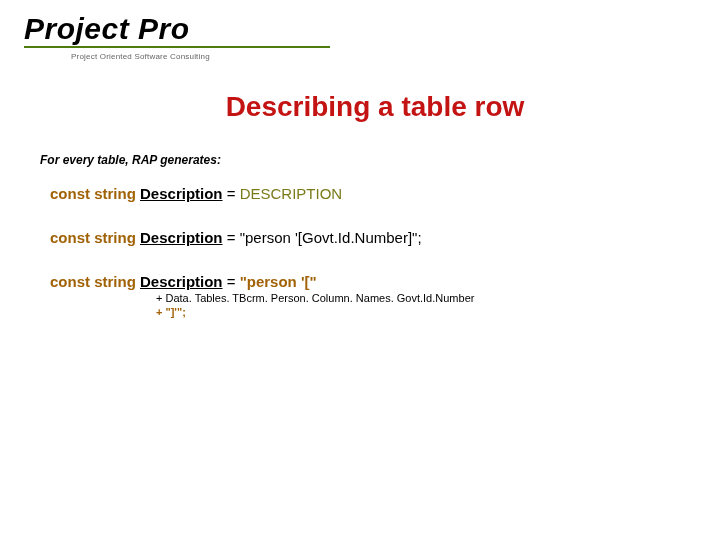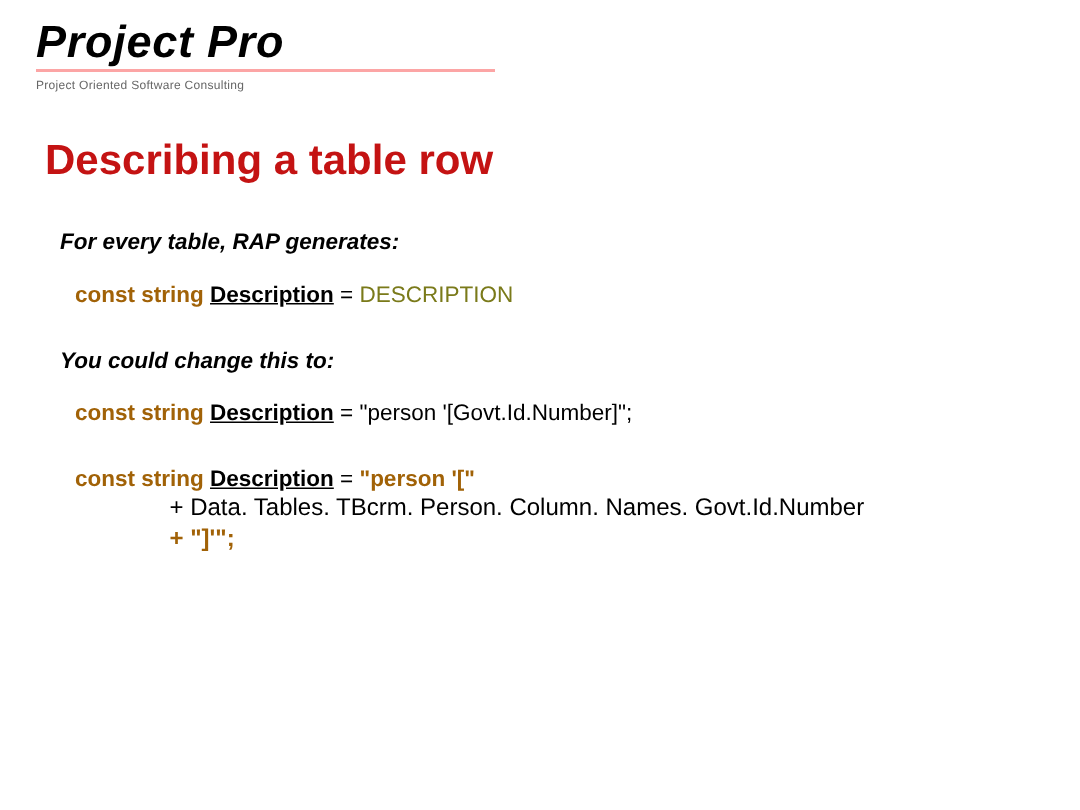--- a/index.html
+++ b/index.html
@@ -16,55 +16,56 @@
     padding: 12px 24px 4px 24px;
   }
   .brand {
     font-family: Arial, Helvetica, sans-serif;
     font-size: 30px;
     font-weight: bold;
     font-style: italic;
     letter-spacing: 0.5px;
     display: inline-block;
     padding-right: 140px;
-    border-bottom: 2px solid #fca5a5;
+    border-bottom: 2px solid #4d7c0f;
   }
   .tagline {
     font-size: 8px;
     color: #666;
     margin-top: 4px;
     letter-spacing: 0.2px;
+    margin-left: 47px;
   }
   .title {
-    text-align: left;
+    text-align: center;
     font-size: 28px;
     font-weight: bold;
     color: #c41313;
     margin-top: 26px;
     margin-bottom: 30px;
     padding-left: 30px;
   }
   .content {
     padding: 0 40px 0 40px;
   }
   .intro {
     font-style: italic;
     font-weight: bold;
-    font-size: 15px;
+    font-size: 12px;
     margin-bottom: 18px;
   }
   .code-line {
     font-size: 15px;
     margin-left: 10px;
     margin-bottom: 26px;
     line-height: 1.2;
   }
   .code-cont {
-    font-size: 16px;
-    margin-left: 73px;
+    font-size: 11px;
+    margin-left: 116px;
     line-height: 1.3;
   }
   .kw { font-weight: bold; color: #a16207; }
   .ident-u { font-weight: bold; text-decoration: underline; color: #000; }
   .olive { color: #7a7a1a; }
   .plain { color: #000; }
 </style>
 </head>
 <body>
 
@@ -79,21 +80,20 @@
 
   <div class="intro">For every table, RAP generates:</div>
   <div class="code-line">
     <span class="kw">const string</span>
     <span> </span>
     <span class="ident-u">Description</span>
     <span class="plain"> = </span>
     <span class="olive">DESCRIPTION</span>
   </div>
 
-  <div class="intro">You could change this to:</div>
   <div class="code-line">
     <span class="kw">const string</span>
     <span> </span>
     <span class="ident-u">Description</span>
     <span class="plain"> = </span>
     <span class="plain">"person '[Govt.Id.Number]";</span>
   </div>
 
   <div>
     <div class="code-line" style="margin-bottom:0;">

